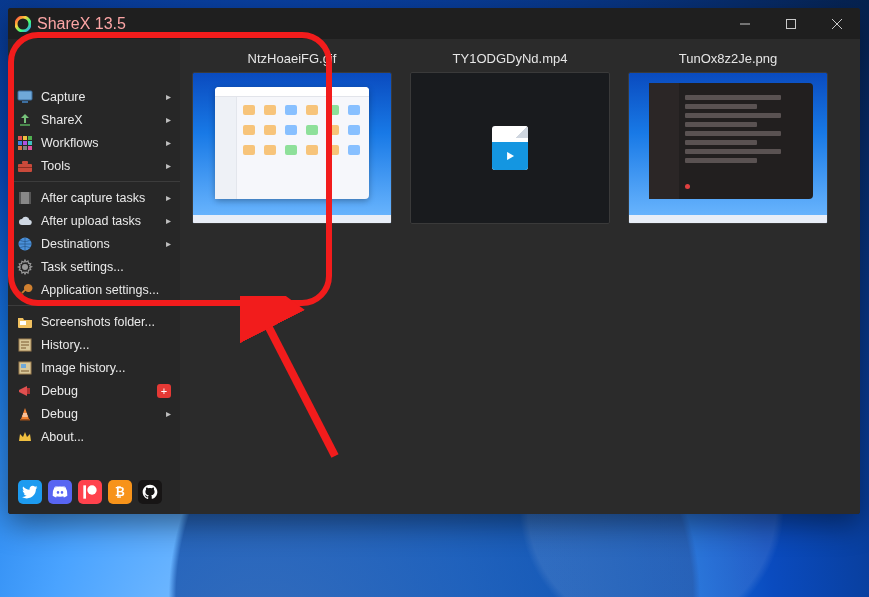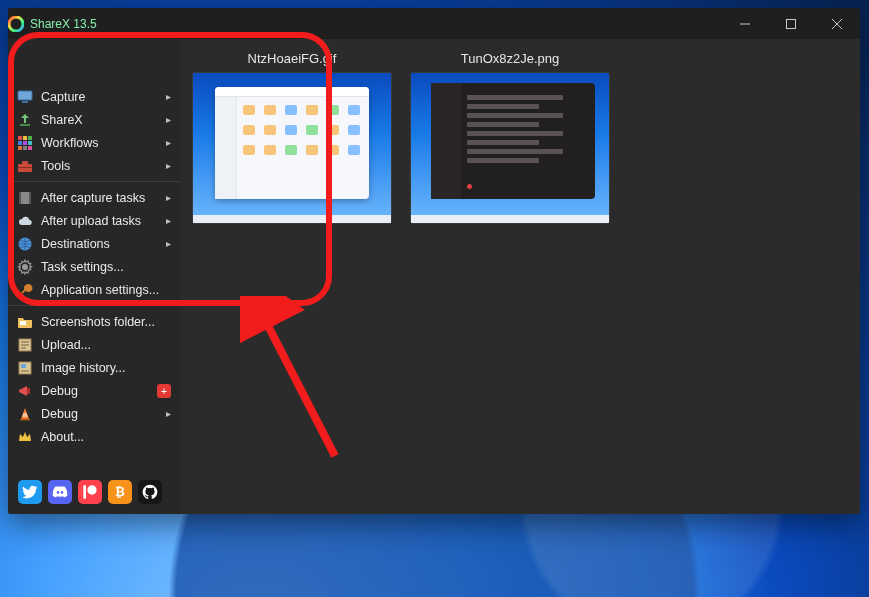--- a/index.html
+++ b/index.html
@@ -17,21 +17,21 @@
     pointer-events:none;
   }
   .window {
     position:absolute; left:8px; top:8px; width:852px; height:506px;
     background:#272727; color:#e8e8e8; border-radius:3px; overflow:hidden;
     box-shadow:0 10px 30px rgba(0,0,0,0.45);
     display:flex; flex-direction:column;
   }
   .titlebar {
     height:31px; background:#1f1f1f; display:flex; align-items:center;
-    padding-left:0; font-size:12px; color:#86efac;
+    padding-left:7px; font-size:16px; color:#fca5a5;
   }
   .titlebar .app-icon { width:16px; height:16px; margin-right:6px; }
   .titlebar .spacer { flex:1; }
   .winbtn { width:46px; height:31px; display:flex; align-items:center; justify-content:center; color:#c9c9c9; }
   .winbtn svg { width:10px; height:10px; }
   .client { flex:1; display:flex; }
   .sidebar { width:172px; background:#272727; display:flex; flex-direction:column; padding-top:0;margin-top:46px; }
   .menu { list-style:none; }
   .menu li {
     display:flex; align-items:center; height:23px; padding:0 9px; font-size:12.5px; color:#eaeaea;
@@ -237,21 +237,21 @@
             </span>
             <span>Screenshots folder...</span>
           </li>
           <li>
             <span class="mi-icon">
               <svg xmlns="http://www.w3.org/2000/svg" viewBox="0 0 16 16">
                 <rect x="2" y="2" width="12" height="12" fill="#d8c89a" stroke="#a08050"></rect>
                 <path d="M4 5h8M4 8h8M4 11h5" stroke="#7a5a30" stroke-width="1"></path>
               </svg>
             </span>
-            <span>Upload...</span>
+            <span>History...</span>
           </li>
           <li>
             <span class="mi-icon">
               <svg xmlns="http://www.w3.org/2000/svg" viewBox="0 0 16 16">
                 <rect x="2" y="2" width="12" height="12" fill="#d8c89a" stroke="#a08050"></rect>
                 <rect x="4" y="4" width="5" height="4" fill="#6fa8d8"></rect>
                 <path d="M4 11h8" stroke="#7a5a30"></path>
               </svg>
             </span>
             <span>Image history...</span>
@@ -343,20 +343,32 @@
                 <i></i>
                 <i></i>
                 <i></i>
                 <i></i>
               </div>
           </div>
           <div class="t1-task"></div>
         </div>
       </div>
 
+      <div class="thumb">
+        <div class="thumb-title">TY1ODGDyNd.mp4</div>
+        <div class="thumb-img" style="background:#191b1e">
+          <div class="t2-icon">
+            <div class="t2-play">
+                <svg viewBox="0 0 24 24">
+                  <path d="M7 5v14l12-7z"></path>
+                </svg>
+              </div>
+          </div>
+        </div>
+      </div>
 
       <div class="thumb">
         <div class="thumb-title">TunOx8z2Je.png</div>
         <div class="thumb-img">
           <div class="t3-bg"></div>
           <div class="t3-win">
             <div class="t3-side"></div>
             <div class="t3-rows">
                 <span></span>
                 <span></span>

